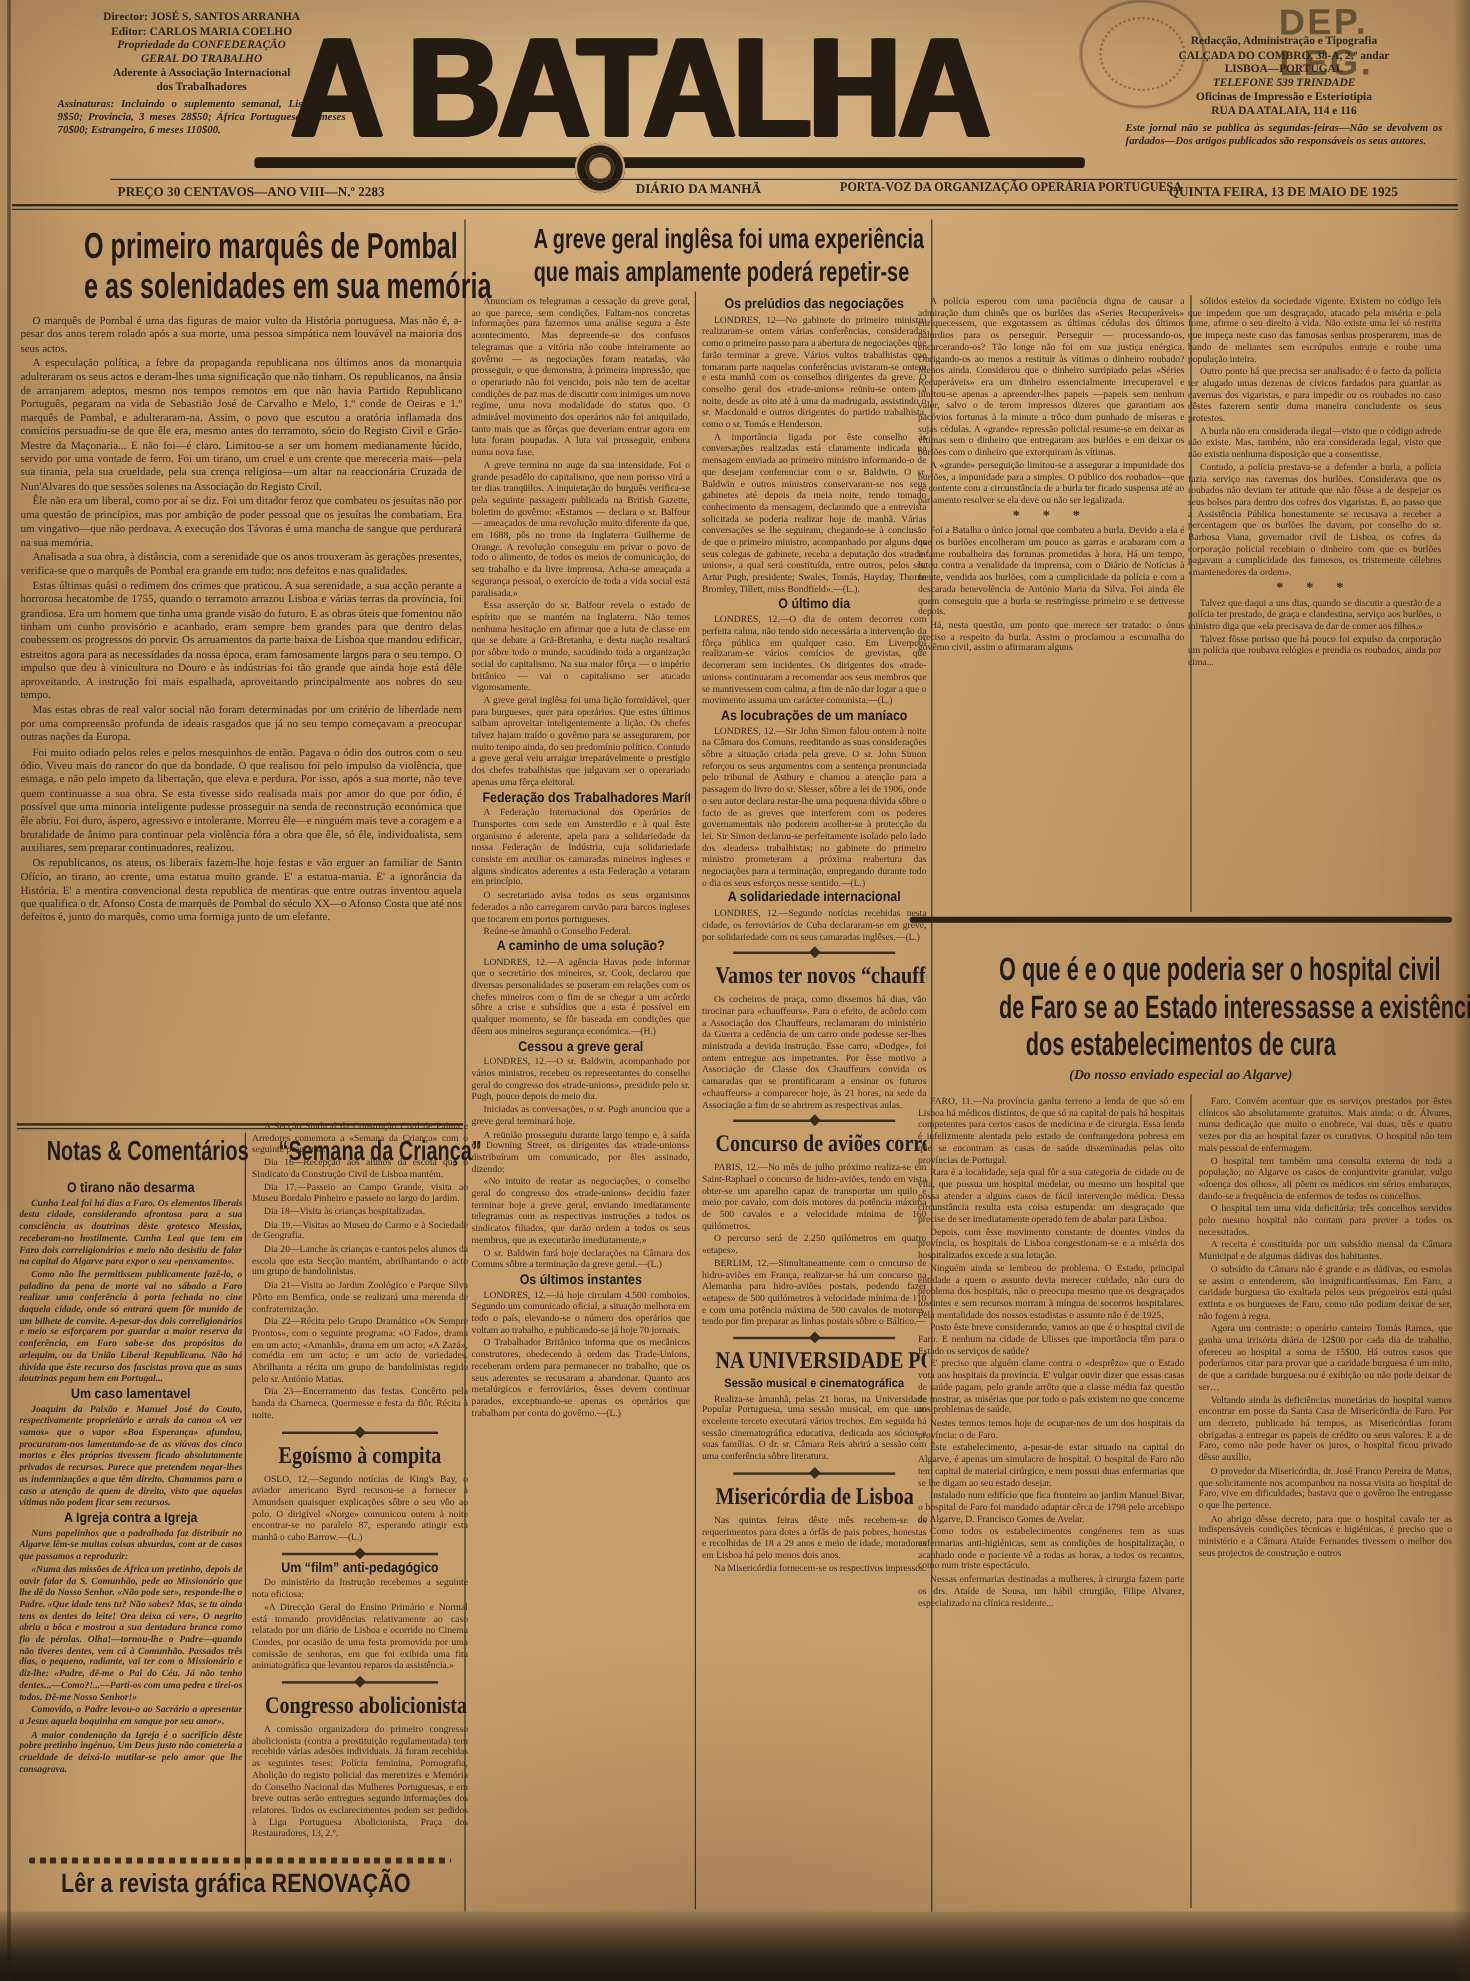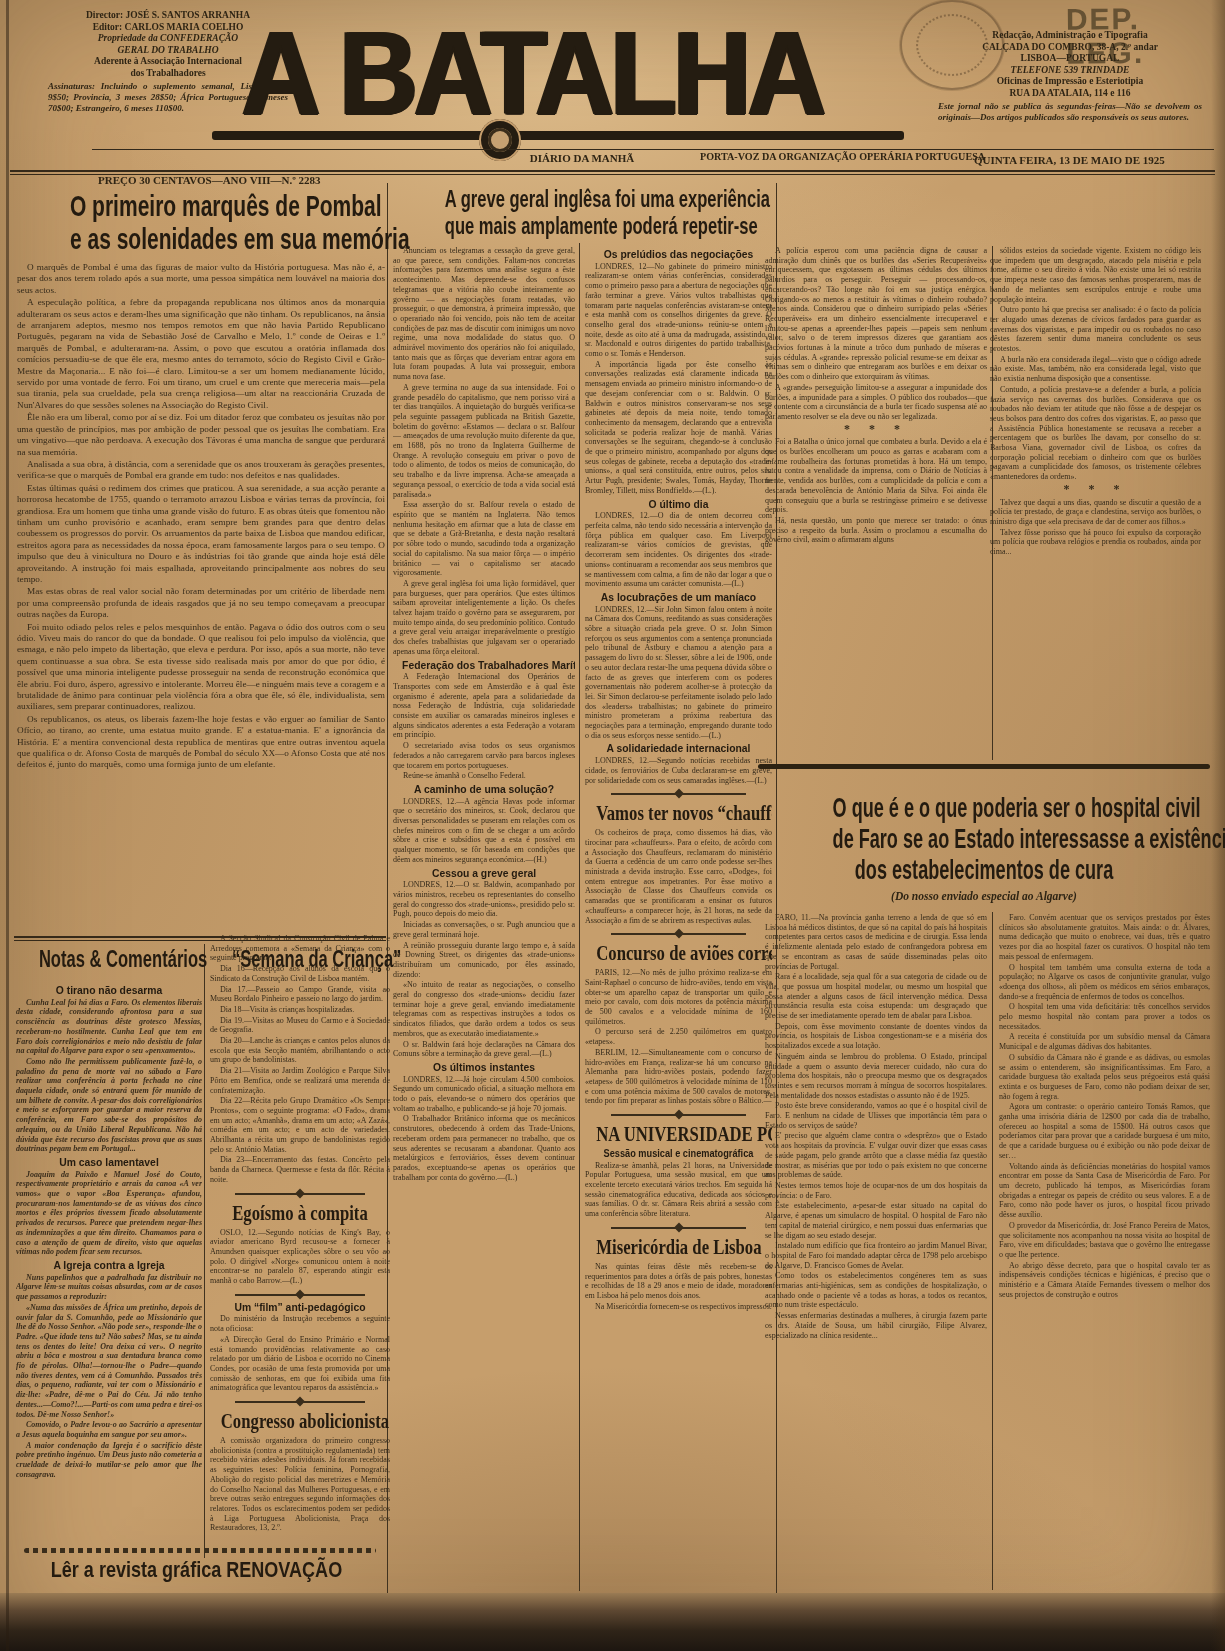--- a/index.html
+++ b/index.html
@@ -112,25 +112,25 @@
   <div class="abs" id="stamp" style="left:900px;top:0px;"></div>
   <div class="abs" id="depleg" style="left:1066px;top:2px;">DEP. LEG.</div>
 
   <div class="abs hdr-small" style="left:938px;top:30px;width:264px;">
     <div>Redacção, Administração e Tipografia</div>
     <div>CALÇADA DO COMBRO, 38-A, 2.º andar</div>
     <div>LISBOA—PORTUGAL</div>
     <div class="it">TELEFONE 539 TRINDADE</div>
     <div>Oficinas de Impressão e Esteriotipia</div>
     <div>RUA DA ATALAIA, 114 e 116</div>
-    <div class="hdr-note">Este jornal não se publica às segundas-feiras—Não se devolvem os originais—Dos artigos publicados são responsáveis os seus autores.</div>
+    <div class="hdr-note">Este jornal não se publica às segundas-feiras—Não se devolvem os fardados—Dos artigos publicados são responsáveis os seus autores.</div>
   </div>
 
   <div class="abs rule" style="left:92px;top:149px;width:1122px;height:1px;"></div>
-  <div class="abs dl" style="left:98px;top:154px;margin-top:20px;">PREÇO 30 CENTAVOS—ANO VIII—N.º 2283</div>
+  <div class="abs dl" style="left:98px;top:154px;">PREÇO 30 CENTAVOS—ANO VIII—N.º 2283</div>
   <div class="abs dl" style="left:472px;top:152px;width:220px;text-align:center;">DIÁRIO DA MANHÃ</div>
   <div class="abs dl" style="left:700px;top:150px;transform:scaleX(.92);transform-origin:left;">PORTA-VOZ DA ORGANIZAÇÃO OPERÁRIA PORTUGUESA</div>
   <div class="abs dl" style="left:974px;top:154px;">QUINTA FEIRA, 13 DE MAIO DE 1925</div>
   <div class="abs hr2" style="left:10px;top:170px;width:1205px;"></div>
 
   <div class="abs vr" style="left:387px;top:183px;height:1410px;"></div>
   <div class="abs vr" style="left:579px;top:243px;height:1348px;"></div>
   <div class="abs vr" style="left:776px;top:183px;height:1410px;"></div>
   <div class="abs vr" style="left:992px;top:246px;height:514px;"></div>
   <div class="abs vr" style="left:992px;top:912px;height:678px;"></div>

